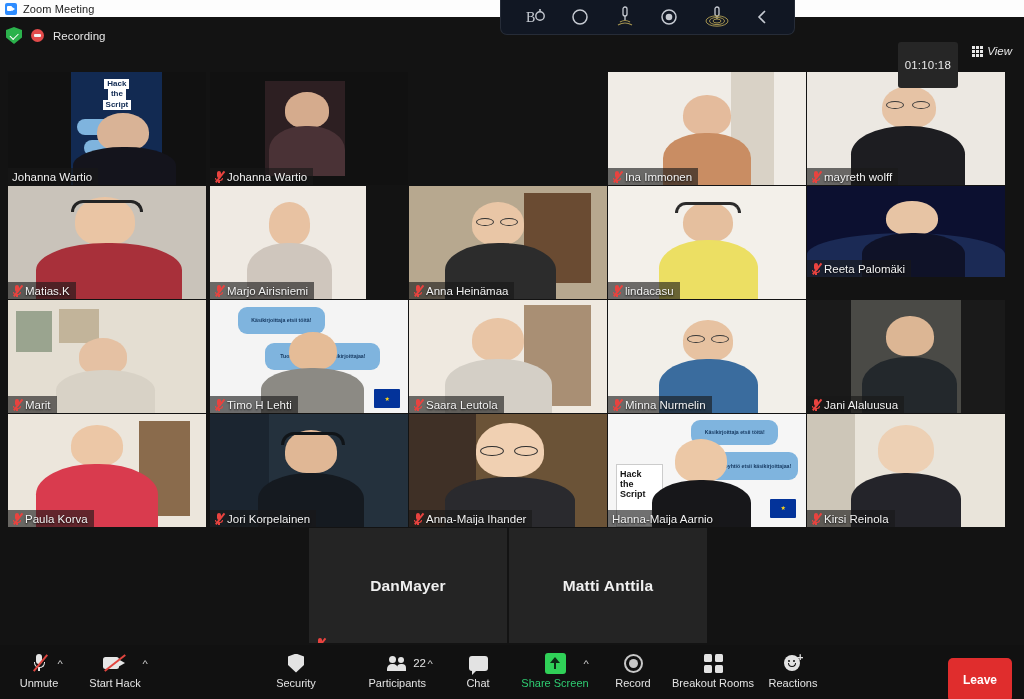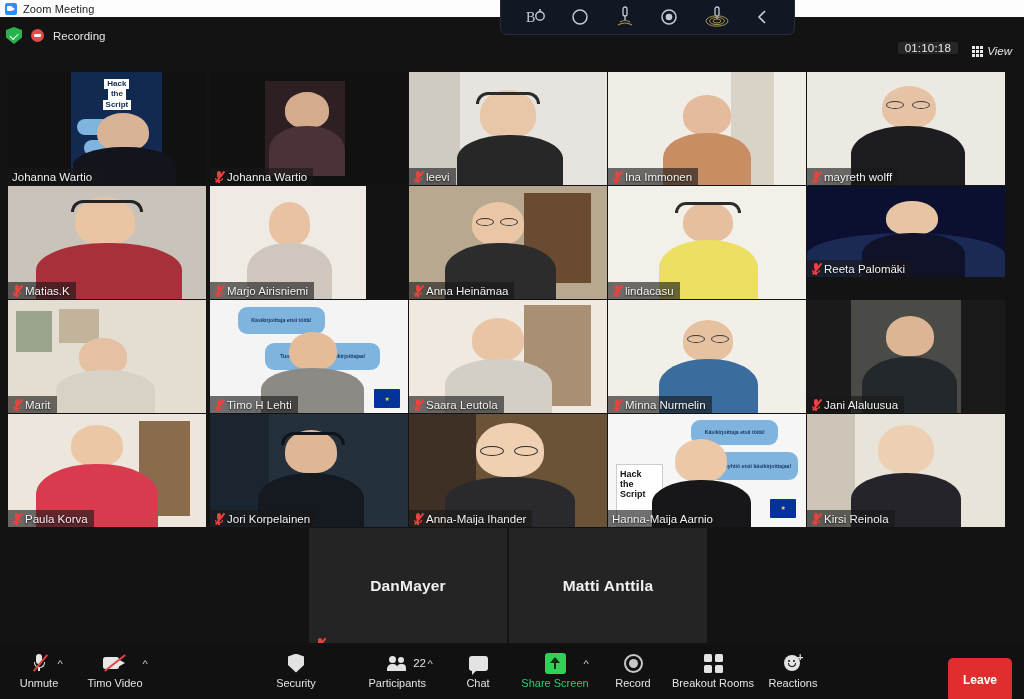--- a/index.html
+++ b/index.html
@@ -67,21 +67,21 @@
   }
   .rec-dot::after {
     content: ""; position: absolute; left: 3px; top: 5px;
     width: 7px; height: 3px; background: #f2f2f2; border-radius: 1px;
   }
   .rec-label { font-size: 11.5px; color: #e6e6e6; }
 
   .timer {
     position: absolute; right: 66px; top: 25px;
     background: #262626; color: #e8e8e8; font-size: 11.5px;
-    padding: 0 7px; border-radius: 3px; letter-spacing: .2px;
+    padding: 17px 7px; border-radius: 3px; letter-spacing: .2px;
   }
   .viewbtn {
     position: absolute; right: 7px; top: 25px;
     display: flex; align-items: center; gap: 4px;
     color: #e8e8e8; font-size: 11.5px; padding: 3px 5px; border-radius: 3px; font-style: italic;
   }
   .grid-ico { display: grid; grid-template-columns: repeat(3,3px);
     grid-template-rows: repeat(3,3px); gap: 1px; }
   .grid-ico i { background: #e8e8e8; display: block; width: 3px; height: 3px; }
 
@@ -380,38 +380,20 @@
         <div class="nameplate">
           <span class="mute-ico">
       <span class="body"></span>
             <span class="base"></span>
             <span class="stem"></span>
             <span class="slash"></span>
     </span>
           <span class="nm">Johanna Wartio</span>
         </div>
       </div>
-      <div class="tile" style="left: 409px; top: 14px; width: 198px; height: 113px;">
-        <div class="vid">
-          <div class="room" style="background:#e7e4df"></div>
-     <div class="room" style="left:0;top:0;width:26%;height:100%;background:#cfcac2"></div>
-     <div class="person" style="left:36%;top:16%;width:28%;height:42%;background:#e8c6a8"></div>
-     <div class="torso" style="left:24%;top:56%;width:54%;height:44%;background:#272727"></div>
-     <div style="position:absolute;left:34%;top:18%;width:32%;height:10%;border:3px solid #2a2a2a;border-bottom:none;border-radius:18px 18px 0 0"></div>
-        </div>
-        <div class="nameplate">
-          <span class="mute-ico">
-      <span class="body"></span>
-            <span class="base"></span>
-            <span class="stem"></span>
-            <span class="slash"></span>
-    </span>
-          <span class="nm">leevi</span>
-        </div>
-      </div>
       <div class="tile" style="left: 608px; top: 14px; width: 198px; height: 113px;">
         <div class="vid">
           <div class="room" style="background:#f0ece6"></div>
      <div class="room" style="left:62%;top:0;width:22%;height:100%;background:#d9d2c6"></div>
      <div class="person" style="left:38%;top:20%;width:24%;height:36%;background:#e4bb9c"></div>
      <div class="torso" style="left:28%;top:54%;width:44%;height:46%;background:#c98d63"></div>
         </div>
         <div class="nameplate">
           <span class="mute-ico">
       <span class="body"></span>
@@ -731,21 +713,21 @@
     <span class="caret" style="left:58px;">^</span>
 
     <div class="tbtn" style="left:76px;">
       <span class="ico">
         <span class="cam-ico">
             <span class="bx"></span>
             <span class="tri"></span>
             <span class="x"></span>
           </span>
       </span>
-      <span class="lbl">Timo Video</span>
+      <span class="lbl">Start Hack</span>
     </div>
     <span class="caret" style="left:143px;">^</span>
 
     <div class="tbtn" style="left:257px;">
       <span class="ico">
           <span class="shield-ico"></span>
         </span>
       <span class="lbl">Security</span>
     </div>
 

